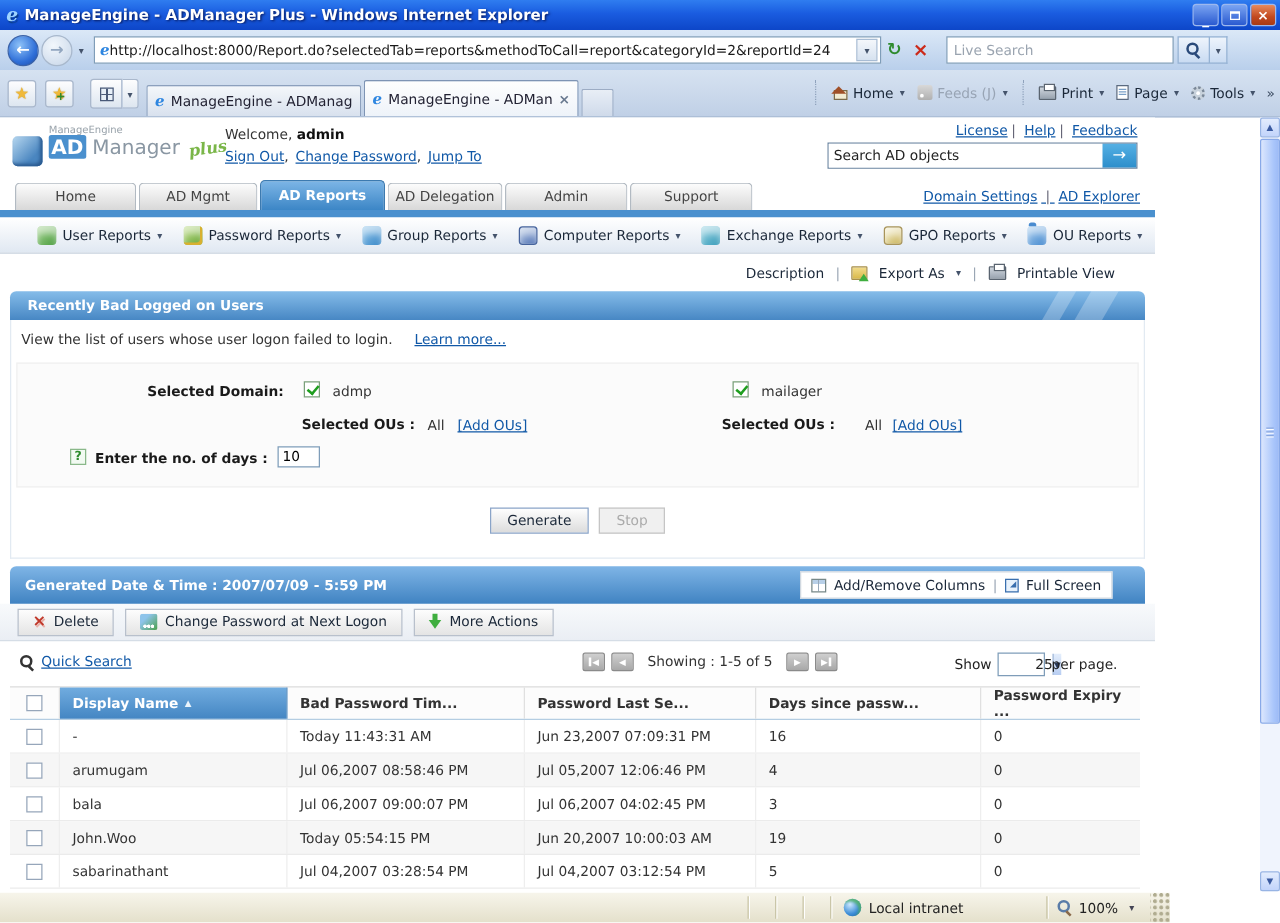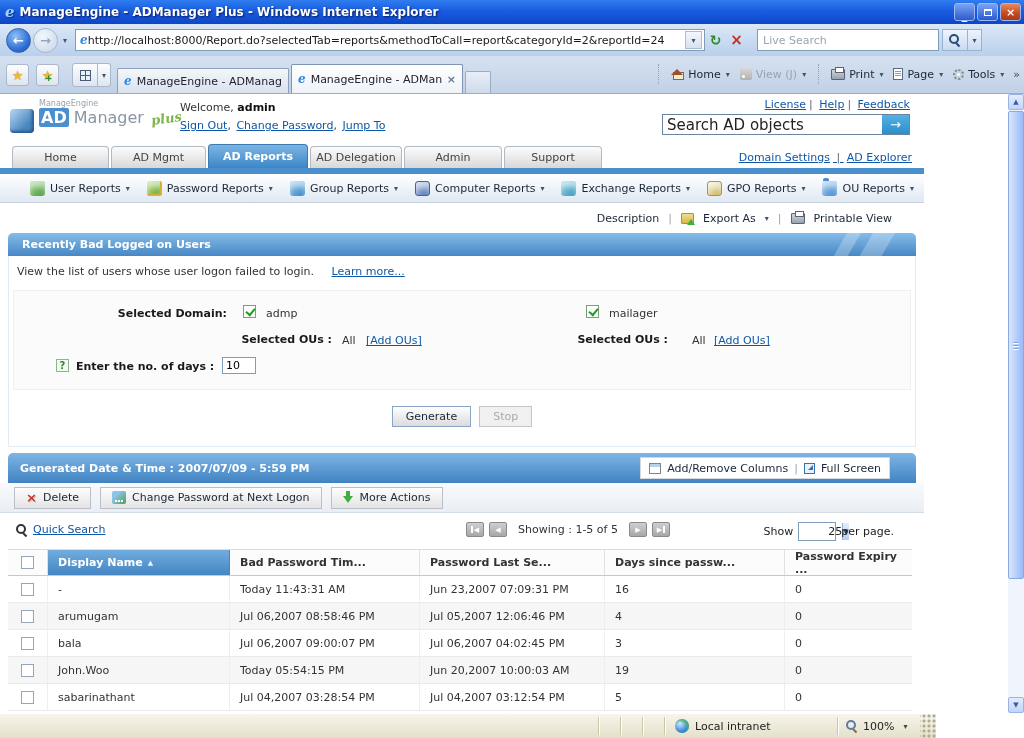--- a/index.html
+++ b/index.html
@@ -90,21 +90,21 @@
   .brand-manager { color:#8a97a3; font-weight:normal; }
   .brand-plus { color:#7ab648; font:bold italic 13px "DejaVu Serif",serif; transform:rotate(-8deg); display:inline-block; margin-left:2px; }
   .welcome-block { position:absolute; left:180px; top:7px; }
   .welcome-line .u { font-weight:bold; color:#111; }
   .hdr-links { margin-top:5px; }
   a.lnk, .lnk { color:#1058a7; text-decoration:underline; cursor:pointer; white-space:nowrap; }
   .hdr-links .lnk:not(:last-child)::after { content:","; color:#333; text-decoration:none; display:inline-block; margin-right:2px; }
   .top-links { position:absolute; right:14px; top:4px; }
   .top-links .lnk:not(:last-child)::after { content:" | "; color:#667; text-decoration:none; display:inline-block; margin:0 3px; }
   .ad-search { position:absolute; right:14px; top:20px; width:248px; height:21px; display:flex; border:1px solid #6a84a0; background:#fff; }
-  .ad-search input { flex:1; border:none; outline:none; font-size:15px; padding:0 4px; color:#222; font-family:inherit; }
+  .ad-search input { flex:1; border:none; outline:none; font-size:11px; padding:0 4px; color:#222; font-family:inherit; }
   .ad-search-btn { width:27px; background:linear-gradient(#55b0e4,#2d8ecb); color:#fff; display:flex; align-items:center; justify-content:center; font-size:13px; }
 
   .nav-row { height:24px; display:flex; align-items:flex-end; padding-left:12px; position:relative; }
   .ntab { height:22px; display:flex; align-items:center; justify-content:center; border:1px solid #b2bac2; border-bottom:none;
     border-radius:4px 4px 0 0; background:linear-gradient(#fcfcfc,#d8d8d8); margin-right:2px; color:#444; }
   .ntab:nth-child(1){width:97px;} .ntab:nth-child(2){width:95px;margin-top:15px;} .ntab:nth-child(3){width:100px;}
   .ntab:nth-child(4){width:92px;} .ntab:nth-child(5){width:98px;} .ntab:nth-child(6){width:98px;}
   .ntab.active { background:linear-gradient(#7cb5e6,#3c86c6); color:#fff; font-weight:bold; border-color:#3c7ab0; height:24px; }
   .nav-right { position:absolute; right:12px; bottom:4px; }
   .nav-right .lnk:not(:last-child)::after { content:" | "; color:#667; text-decoration:none; margin:0 3px; }
@@ -280,21 +280,21 @@
   <div class="btab-stub"></div>
   <div class="tb-right">
     <span class="tb-sep"></span>
     <div class="tb-item">
       <span class="house-ico"></span>
       <span>Home</span>
       <span class="caret">▾</span>
     </div>
     <div class="tb-item disabled">
       <span class="feed-ico"></span>
-      <span>View (J)</span>
+      <span>Feeds (J)</span>
       <span class="caret">▾</span>
     </div>
     <span class="tb-sep"></span>
     <div class="tb-item">
       <span class="print-ico"></span>
       <span>Print</span>
       <span class="caret">▾</span>
     </div>
     <div class="tb-item">
       <span class="page-ico"></span>

